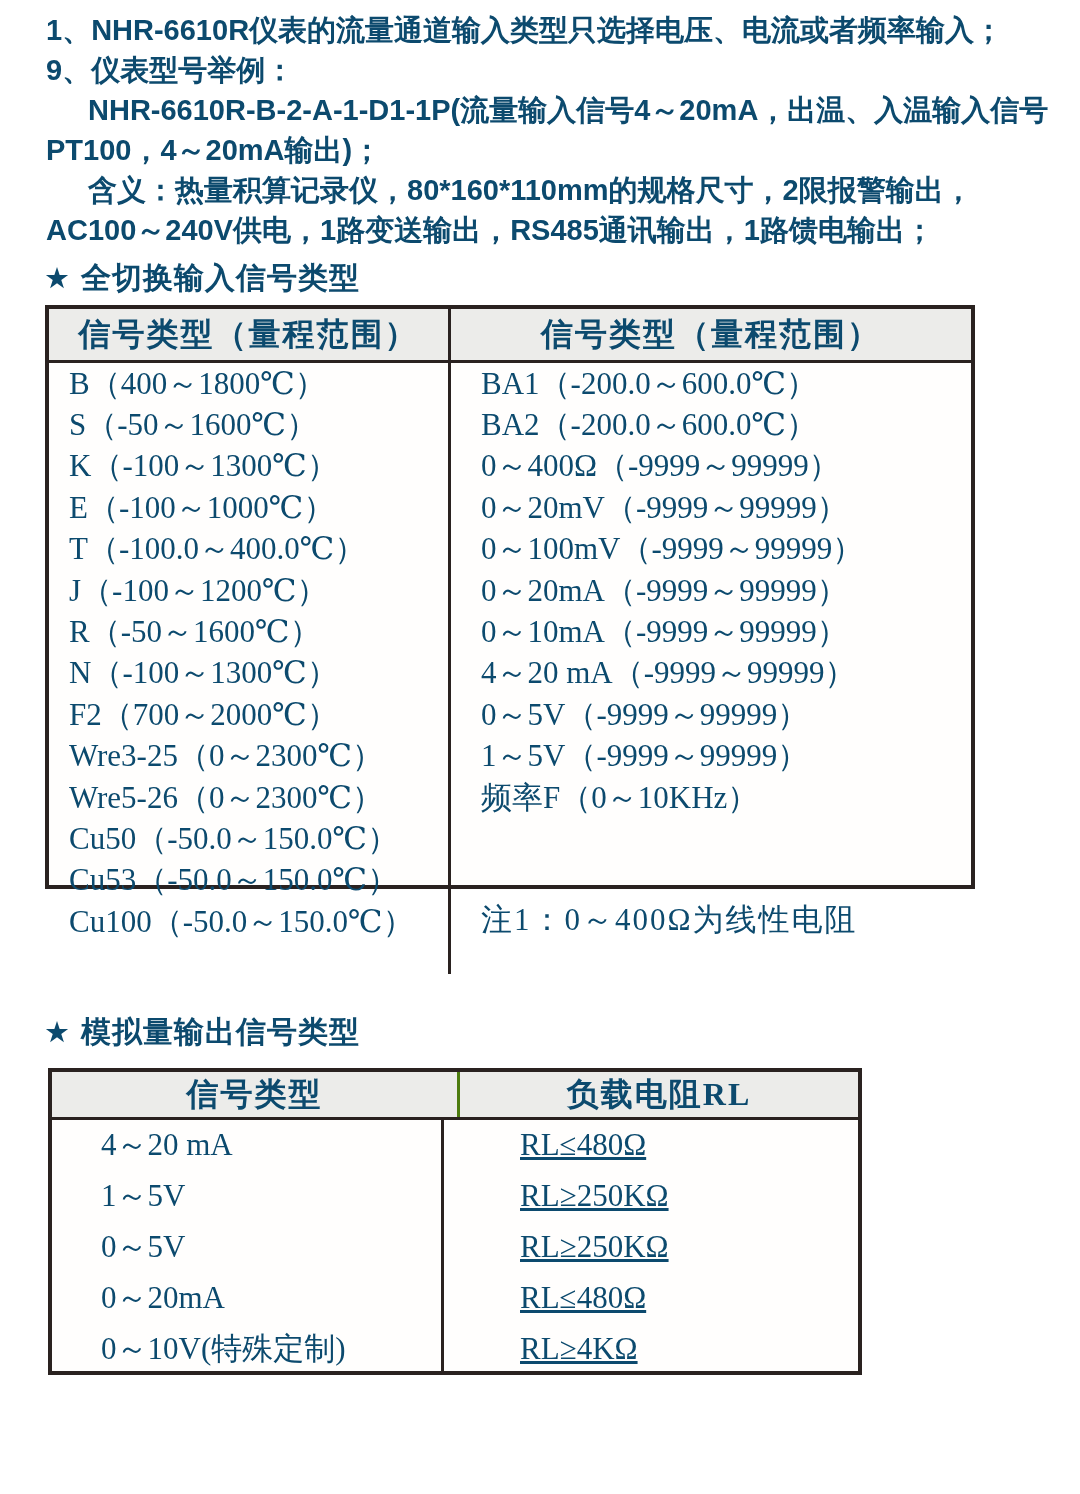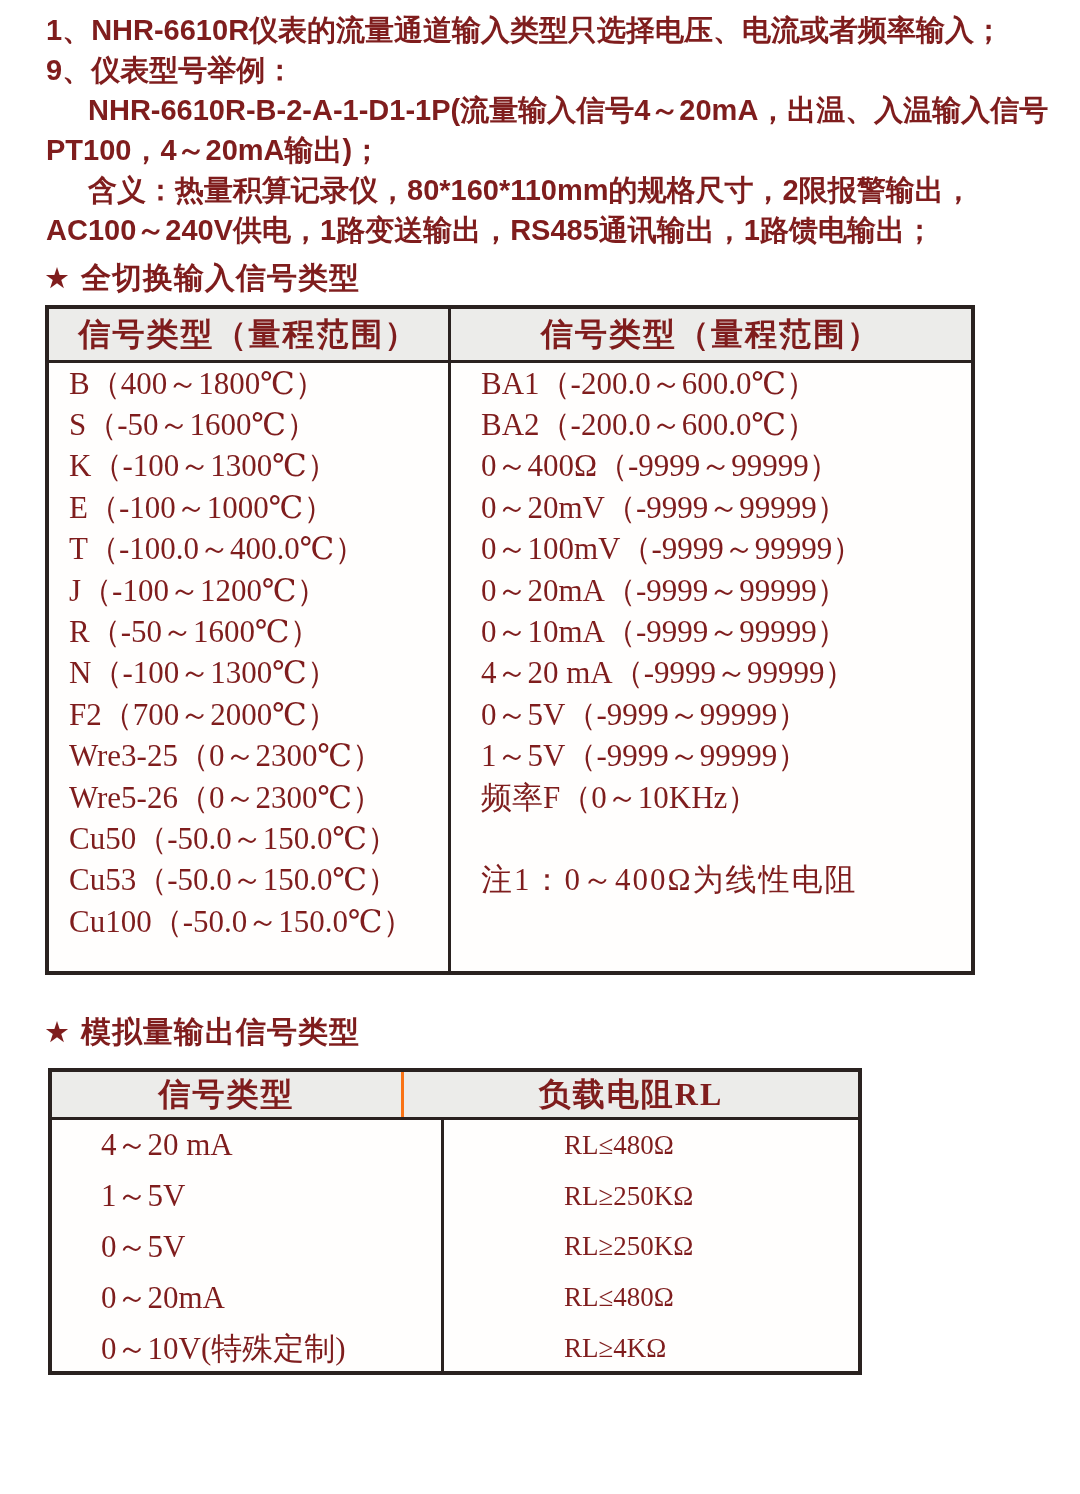--- a/index.html
+++ b/index.html
@@ -1,66 +1,66 @@
 <!DOCTYPE html>
 <html><head>
 <meta charset="utf-8">
 <style>
   html,body { margin:0; padding:0; background:#ffffff; }
   .page {
     position:relative; width:1080px; height:1494px;
-    background:#ffffff; color:#7f1d1d; overflow:hidden;
+    background:#ffffff; color:#0c4a6e; overflow:hidden;
     font-family:"Liberation Sans","DejaVu Sans",sans-serif;
   }
 
   
   .intro { position:absolute; left:46px; top:10px; width:1012px;
            font-size:29px; font-weight:700; line-height:40px; }
   .intro .line { white-space:nowrap; }
   .intro .ind { padding-left:42px; }
 
   
   .sec { position:absolute; left:44px; font-size:30px; font-weight:700;
          letter-spacing:1px; white-space:nowrap; }
   .sec--1 { top:258px; }
   .sec--2 { top:1012px; }
   .star { display:inline-block; margin-right:10px; font-size:29px; }
 
   
   .tbl { position:absolute; box-sizing:border-box; background:#fffefd;
          border:4px solid #2a2220;
          font-family:"Liberation Serif","DejaVu Serif",serif; }
-  .t1 { left:45px; top:305px; width:930px; height:670px; }
+  .t1 { left:45px; top:305px; width:930px; height:584px; }
   .t2 { left:48px; top:1068px; width:814px; height:307px; }
 
   .thead { display:flex; background:#ececea; border-bottom:3px solid #2a2220; }
   .t1 .thead { height:51px; }
   .t2 .thead { height:45px; }
   .hcell { display:flex; align-items:center; justify-content:center;
            font-size:32px; font-weight:700; letter-spacing:2px; box-sizing:border-box; }
   .t1 .hcell--l { width:402px; border-right:3px solid #2a2220; }
   .t1 .hcell--r { flex:1; }
-  .t2 .hcell--l { width:352px; border-right:3px solid #f97316;font-family:Liberation Serif, serif; }
+  .t2 .hcell--l { width:408px; border-right:3px solid #4d7c0f;font-family:Liberation Serif, serif; }
   .t2 .hcell--r { flex:1; }
 
   .t1 .tbody { display:flex; height:611px; }
   .t1 .col { box-sizing:border-box; padding-top:0; }
   .t1 .col--l { width:402px; border-right:3px solid #2a2220; padding-left:20px; }
   .t1 .col--r { flex:1; padding-left:30px; }
   .t1 .rline { height:41.4px; display:flex; align-items:center;
                font-size:31px; white-space:nowrap; }
-  .t1 .rline--note { letter-spacing:2px; }
+  .t1 .rline--note { letter-spacing:2px;margin-top:40px; }
 
   .t2 .tbody { display:flex; flex-direction:column; height:254px; }
   .t2 .trow { flex:1; display:flex; }
   .t2 .sig  { width:392px; box-sizing:border-box; border-right:3px solid #2a2220;
               padding-left:49px; display:flex; align-items:center;
               font-size:31px; white-space:nowrap; }
-  .t2 .load { flex:1; padding-left:120px; display:flex; align-items:center;
-              font-size:27px; white-space:nowrap; }
+  .t2 .load { flex:1; padding-left:76px; display:flex; align-items:center;
+              font-size:31px; white-space:nowrap;text-decoration:underline; }
 </style>
 </head>
 <body>
 
 <div class="page">
 
   <div class="intro">
     <div class="line">1、NHR-6610R仪表的流量通道输入类型只选择电压、电流或者频率输入；</div>
     <div class="line">9、仪表型号举例：</div>
     <div class="line ind">NHR-6610R-B-2-A-1-D1-1P(流量输入信号4～20mA，出温、入温输入信号</div>

